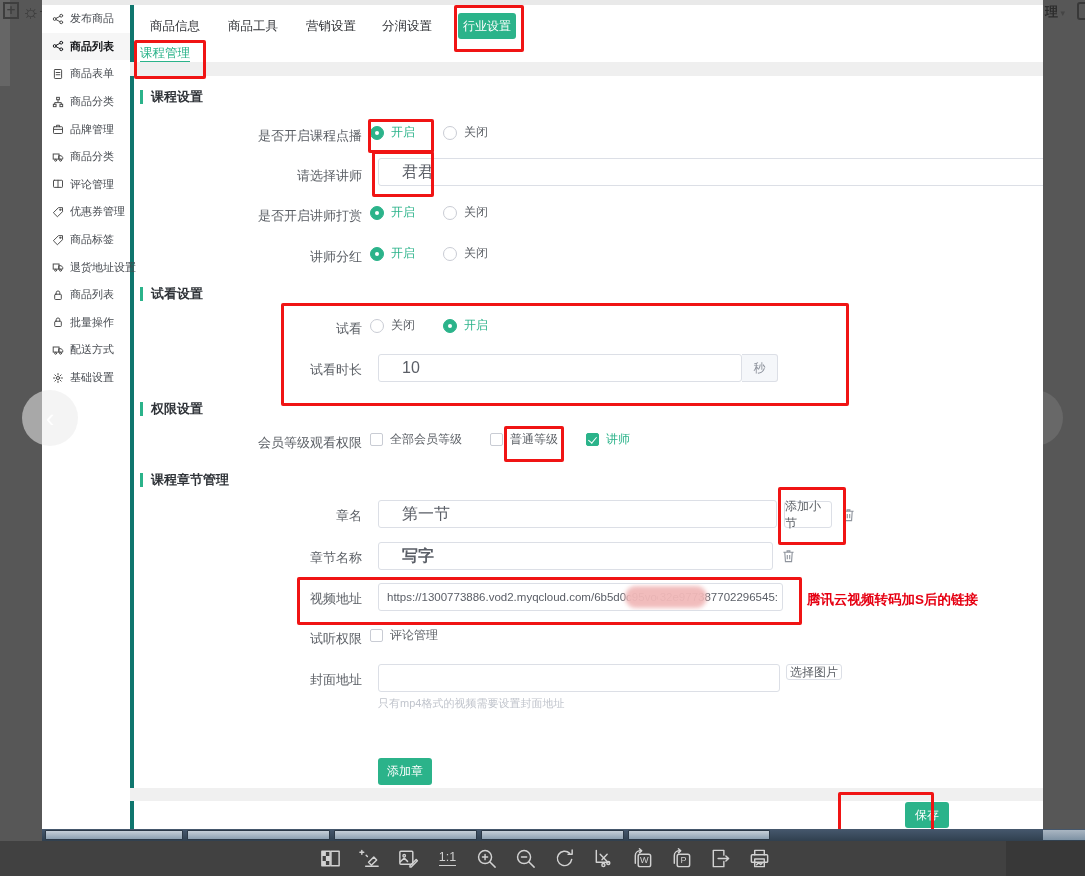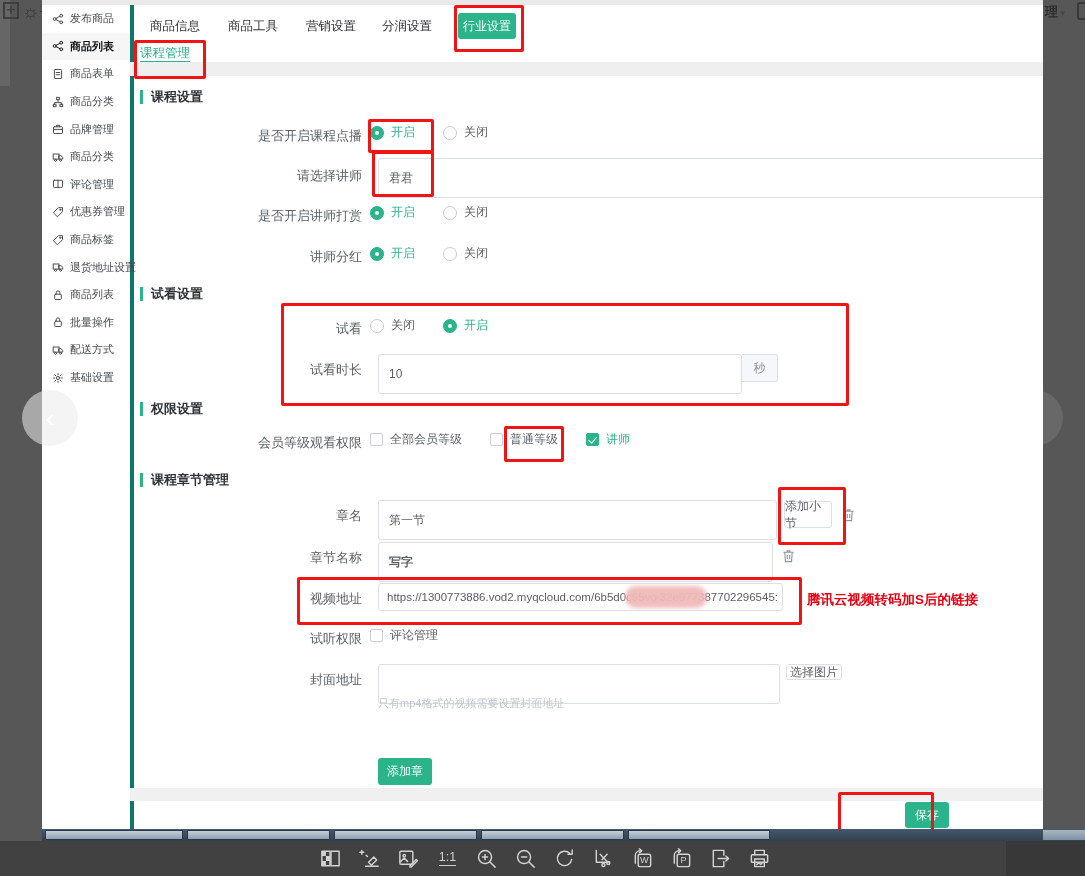--- a/index.html
+++ b/index.html
@@ -52,22 +52,22 @@
   .radio.on::after{content:'';position:absolute;left:4px;top:4px;width:4px;height:4px;
                    border-radius:50%;background:#fff}
   .rtxt{margin-left:7px}
   .rtxt.g{color:#2bb38a}
   .sp{width:28px}
   .cb{width:13px;height:13px;border:1px solid #c9ccd4;border-radius:2px;background:#fff;
       box-sizing:border-box;position:relative;flex:none;cursor:pointer}
   .cb.on{background:#2bb38a;border-color:#2bb38a}
   .cb.on::after{content:'';position:absolute;left:3px;top:1px;width:4px;height:7px;
                 border-right:1.6px solid #fff;border-bottom:1.6px solid #fff;transform:rotate(40deg)}
-  .inp{position:absolute;height:40px;border:1px solid #dcdfe6;border-radius:3px;font-size:12px;
-       color:#5a5e66;padding:0 10px;background:#fff;box-sizing:border-box;font-family:inherit;outline:none}
+  .inp{position:absolute;height:28px;border:1px solid #dcdfe6;border-radius:3px;font-size:16px;
+       color:#5a5e66;padding:0 23px;background:#fff;box-sizing:border-box;font-family:inherit;outline:none}
   .suffix{position:absolute;height:28px;box-sizing:border-box;border:1px solid #dcdfe6;border-left:none;
           border-radius:0 3px 3px 0;background:#f5f7fa;color:#8a8f99;font-size:12px;
           display:flex;align-items:center;justify-content:center}
   .btn-plain{position:absolute;box-sizing:border-box;border:1px solid #dcdfe6;background:#fff;
              color:#5c6066;font-size:12px;border-radius:3px;display:flex;align-items:center;
              justify-content:center;cursor:pointer;font-family:inherit}
   .btn-green{position:absolute;background:#2bb38a;color:#fff;border:none;border-radius:3px;
              font-size:12px;display:flex;align-items:center;justify-content:center;cursor:pointer;
              font-family:inherit}
   .trash{position:absolute;cursor:pointer;line-height:0}

